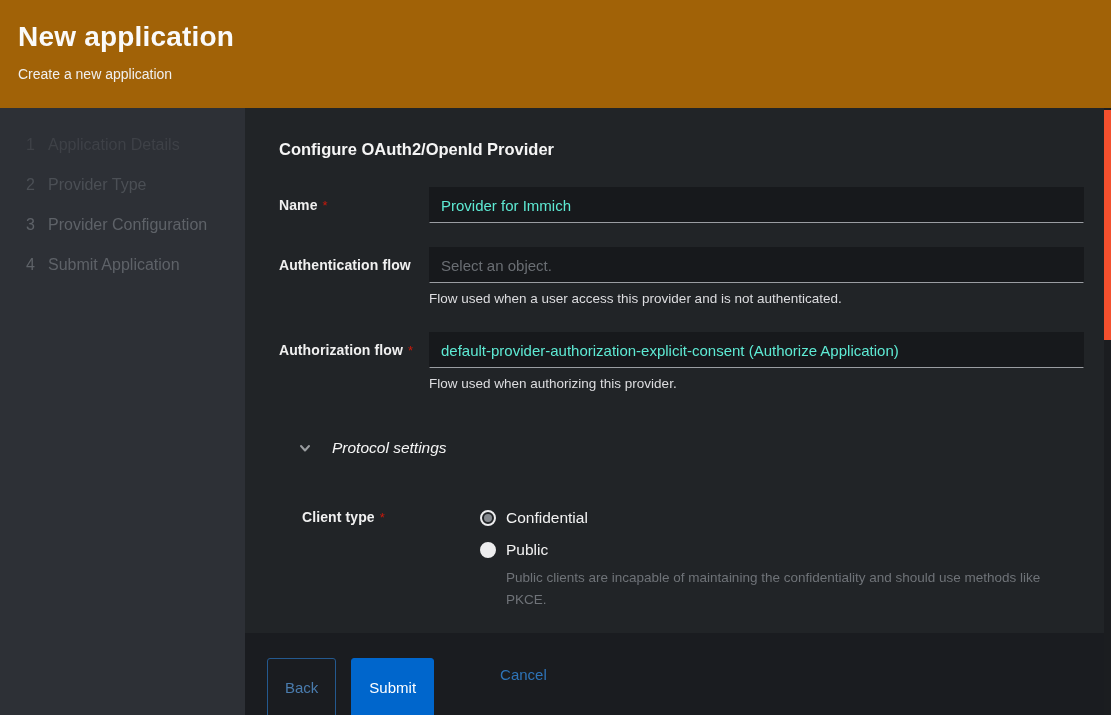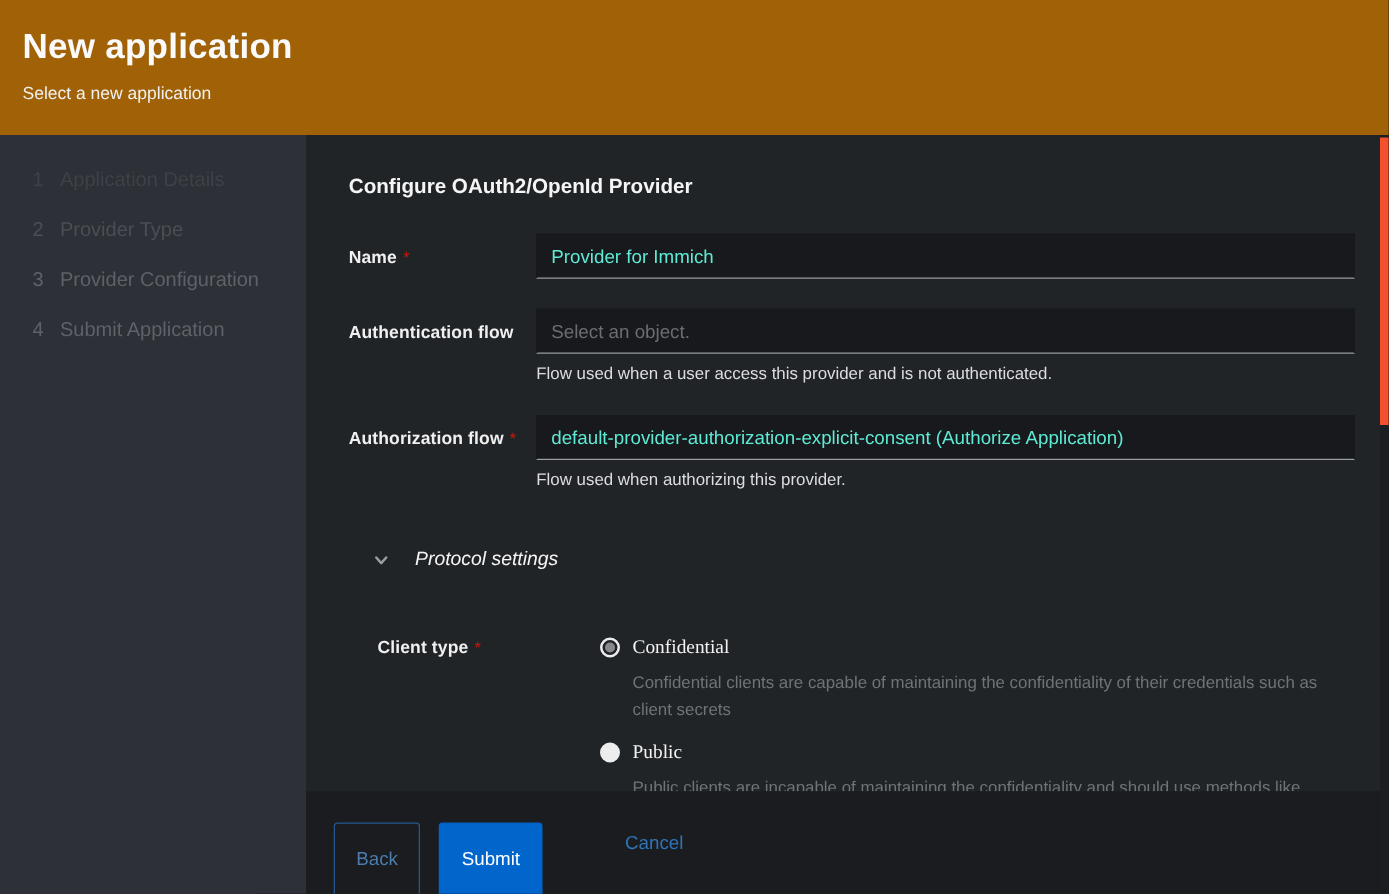--- a/index.html
+++ b/index.html
@@ -110,21 +110,21 @@
   }
   .radio-checked {
     border: 2px solid #ededee; background: #212427;
   }
   .radio-checked::after {
     content: ""; position: absolute; left: 50%; top: 50%;
     width: 8px; height: 8px; margin: -4px 0 0 -4px;
     border-radius: 50%; background: #85898e;
   }
   .radio-unchecked { background: #ededee; border: 2px solid #ededee; }
-  .radio-label { margin-left: 10px; font-size: 15.5px; color: #f2f2f2; font-family: Liberation Serif, serif; }
+  .radio-label { margin-left: 10px; font-size: 15.5px; color: #f2f2f2; }
   .radio-desc {
     margin: 8px 0 0 26px; font-size: 13.5px; color: #6f7378;
     line-height: 1.6; max-width: 600px;
   }
 
   
   .wizard-footer {
     position: absolute; left: 0; right: 0; bottom: 0; height: 82px;
     background: #1a1c20;
     padding: 25px 0 0 22px;
@@ -156,21 +156,21 @@
   .scrollbar-thumb {
     position: absolute; left: 0; top: 2px; width: 7px; height: 230px;
     background: #f4502e;
   }
 </style>
 </head>
 <body>
 
 <header class="wizard-header">
   <div class="wizard-title">New application</div>
-  <div class="wizard-subtitle">Select a new application</div>
+  <div class="wizard-subtitle">Create a new application</div>
 </header>
 
 <nav class="wizard-nav">
   <ul>
     <li class="step-c1">
       <span class="step-num">1</span>
       <span>Application Details</span>
     </li>
     <li class="step-c2">
       <span class="step-num">2</span>
@@ -234,21 +234,20 @@
       <div class="form-label" style="padding-top:0;">
         <span>Client type</span><span class="required-star">*</span>
       </div>
       <div class="radio-col">
 
         <div class="radio-option">
           <div class="radio-line">
             <span class="radio-circle radio-checked"></span>
             <span class="radio-label">Confidential</span>
           </div>
-          <div class="radio-desc">Confidential clients are capable of maintaining the confidentiality of their credentials such as client secrets</div>
         </div>
 
         <div class="radio-option">
           <div class="radio-line">
             <span class="radio-circle radio-unchecked"></span>
             <span class="radio-label">Public</span>
           </div>
           <div class="radio-desc">Public clients are incapable of maintaining the confidentiality and should use methods like PKCE.</div>
         </div>
 

